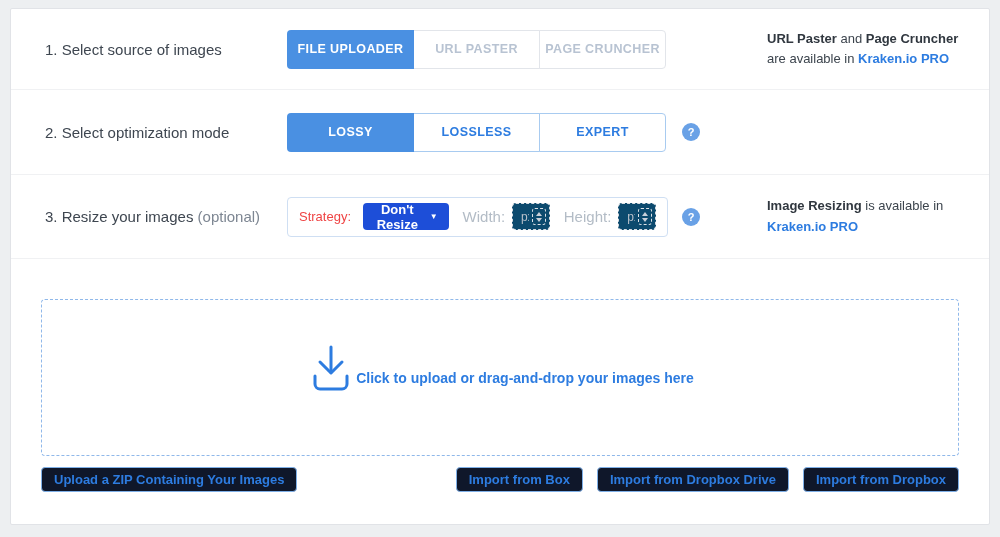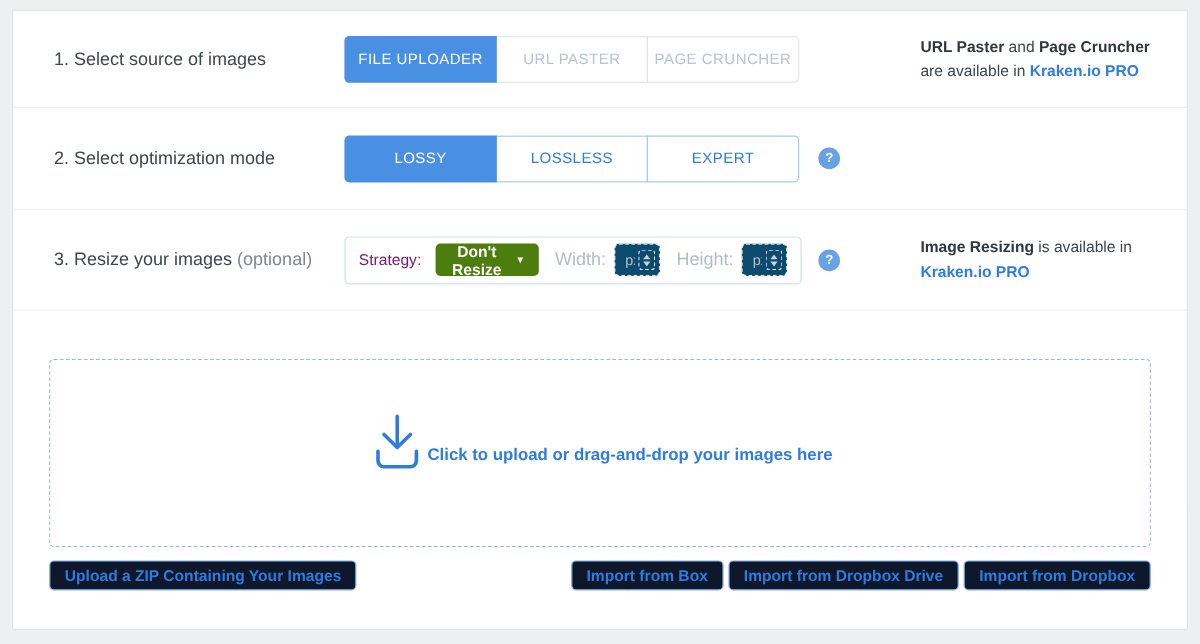--- a/index.html
+++ b/index.html
@@ -23,21 +23,21 @@
   .col-label .optional { color:#7d8692; }
   .col-control { width:381px; display:flex; }
   .col-help { width:46px; display:flex; justify-content:center; align-items:center; }
   .col-note { flex:1; padding-left:53px; padding-right:30px; font-size:13px; color:#3c444d; line-height:1.55; }
   .col-note b { color:#30373f; }
   .link { color:#2d7ce0; font-weight:bold; cursor:pointer; text-decoration:none; }
   
   .seg { display:flex; }
   .seg-btn {
     width:127px; height:39px; display:flex; align-items:center; justify-content:center;
-    font-size:12.5px; font-weight:normal; letter-spacing:0.4px;
+    font-size:12.5px; font-weight:bold; letter-spacing:0.4px;
     background:#ffffff; cursor:pointer;
   }
   .seg-btn.active {
     background:#4a90e2; color:#ffffff; border:none; border-radius:4px 0 0 4px;
     position:relative; z-index:2;
   }
   .seg-muted { color:#b8c3d2; border:1px solid #e2e5ea; margin-left:-1px; }
   .seg-muted.last { border-radius:0 4px 4px 0; }
   .seg-blue { color:#2d7ce0; border:1px solid #a8cbf0; margin-left:-1px; }
   .seg-blue.last { border-radius:0 4px 4px 0; }
@@ -45,23 +45,23 @@
   .help {
     width:18px; height:18px; border-radius:50%; background:#69a1e6;
     color:#ffffff; font-size:11px; font-weight:bold;
     display:flex; align-items:center; justify-content:center; cursor:pointer;
   }
   
   .resize-panel {
     width:381px; height:40px; border:1px solid #cfdff3; border-radius:4px;
     display:flex; align-items:center; padding:0 11px;
   }
-  .lbl-strategy { font-size:13px; color:#701a75; margin-right:12px; }
+  .lbl-strategy { font-size:13px; color:#ef4444; margin-right:12px; }
   .dd-btn {
-    height:27px; padding:0 11px; background:#4d7c0f; border:none; border-radius:4px;
+    height:27px; padding:0 11px; background:#1d4ed8; border:none; border-radius:4px;
     color:#ffffff; font-size:13px; font-weight:bold; display:flex; align-items:center;
     cursor:pointer; font-family:"Liberation Sans", sans-serif;
   }
   .dd-caret { margin-left:9px; font-size:8px; line-height:1; }
   .lbl-dim { font-size:15px; color:#b3bcc6; margin:0 7px 0 14px; }
   .dim-input-wrap { position:relative; width:56px; height:27px; }
   .dim-input {
     width:100%; height:100%; border:1px dashed #d9dee4; border-radius:4px;
     background:#0c4a6e; padding:0 20px 0 8px; font-size:12px; color:#9aa3ad;
     font-family:"Liberation Sans", sans-serif;
@@ -86,21 +86,21 @@
   .drop-text { font-size:14px; font-weight:bold; color:#2d7ce0; }
   
   .footer { display:flex; align-items:center; margin-top:11px; padding:0 30px; }
   .btn-outline {
     height:25px; padding:0 12px; background:#0f172a;
     border:1px solid #7fb0e8; border-radius:4px;
     color:#2d7ce0; font-size:13px; font-weight:bold;
     display:flex; align-items:center; cursor:pointer;
     font-family:"Liberation Sans", sans-serif;
   }
-  .footer-right { margin-left:auto; display:flex; gap:4px; }
+  .footer-right { margin-left:auto; display:flex; gap:14px; }
 </style>
 </head>
 <body>
 
 <div class="card">
 
   <div class="row row-1">
     <div class="col-label">1. Select source of images</div>
     <div class="col-control seg">
       <div class="seg-btn active">FILE UPLOADER</div>

